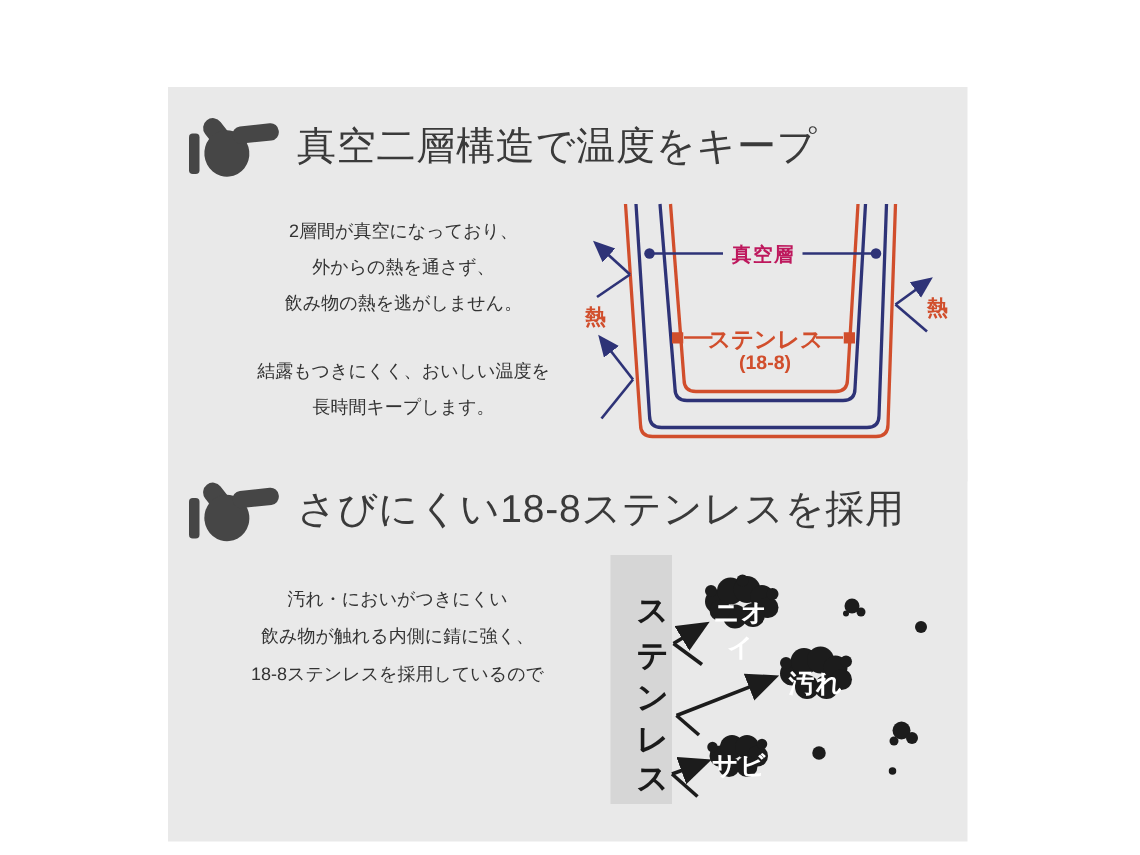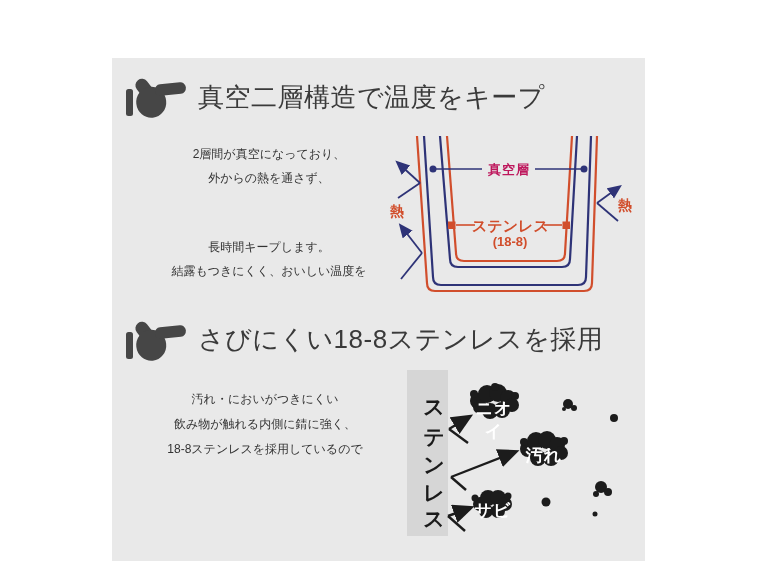--- a/index.html
+++ b/index.html
@@ -38,24 +38,25 @@
           <rect x="32" y="13" width="31" height="11.5" rx="5.5"></rect>
         </g>
       </g>
     </svg>
 
     <div class="hdr" style="top:22px;">真空二層構造で温度をキープ</div>
 
     <div class="body-text" style="left:6px;top:84px;width:302px;">
       <span>2層間が真空になっており、</span>
       <span>外からの熱を通さず、</span>
+      <span>飲み物の熱を逃がしません。</span>
     </div>
     <div class="body-text" style="left:6px;top:177px;width:302px;">
+      <span>結露もつきにくく、おいしい温度を</span>
       <span>長時間キープします。</span>
-      <span>結露もつきにくく、おいしい温度を</span>
     </div>
 
     <svg width="533" height="263" viewBox="0 0 533 263">
       <defs>
         <marker id="mnavy" orient="auto" markerWidth="9" markerHeight="8" refX="6" refY="3.5">
           <path d="M0,0 L8,3.5 L0,7 Z" fill="#2e3377"></path>
         </marker>
       </defs>
 
       <g fill="none" stroke-linejoin="round" stroke-linecap="butt">

